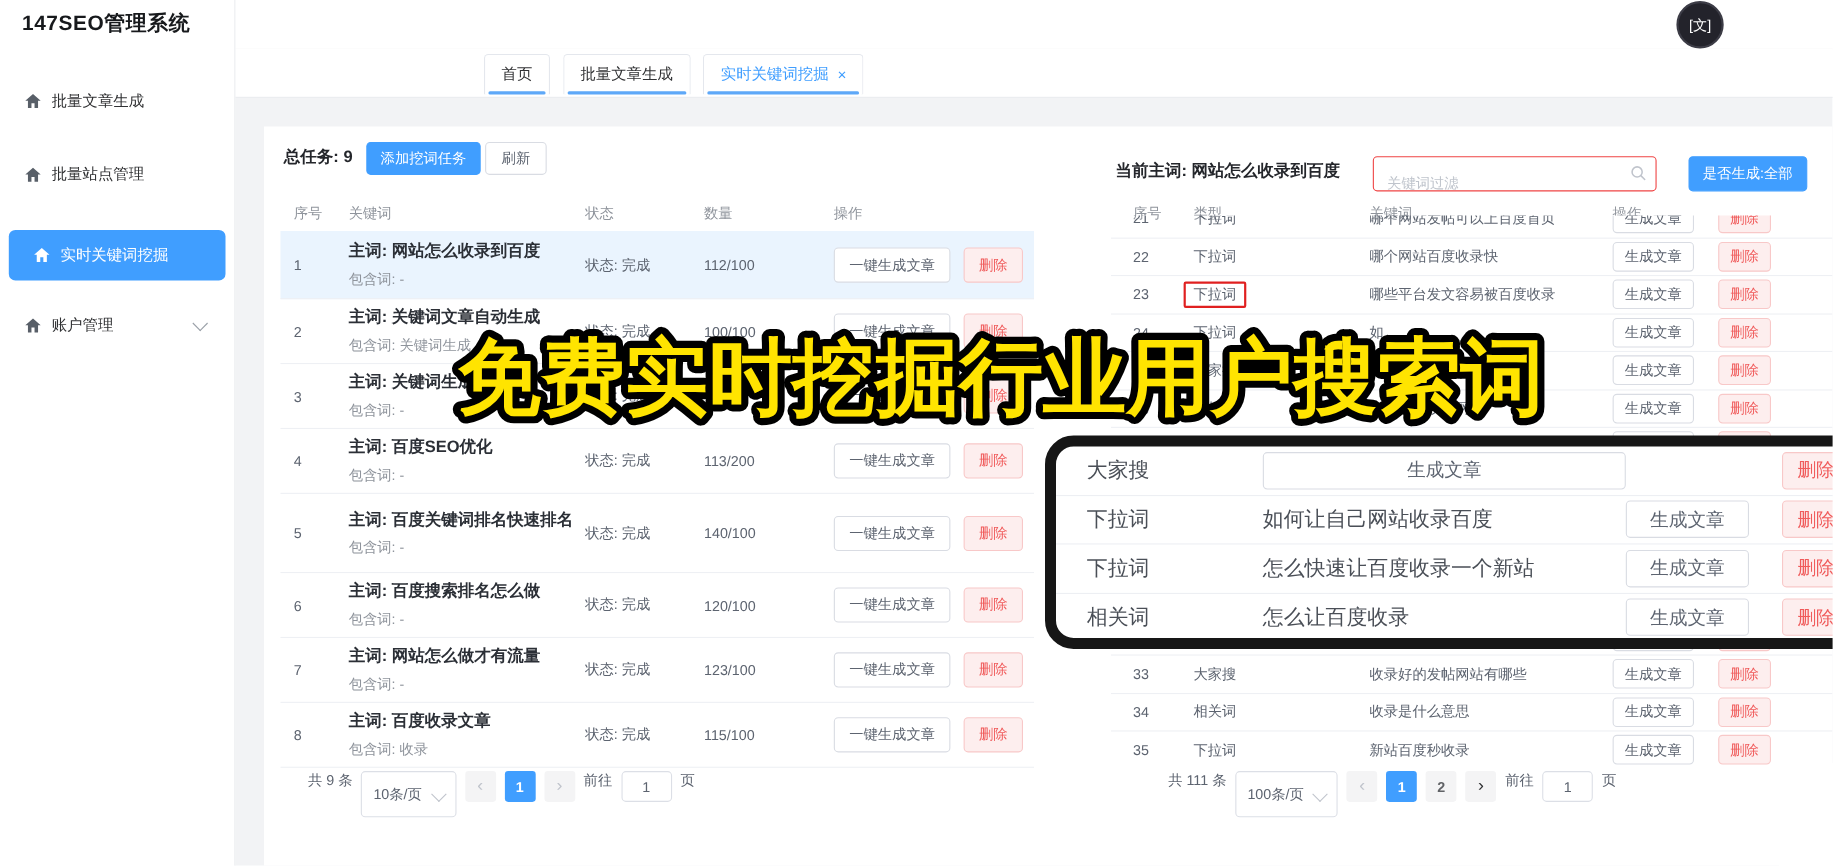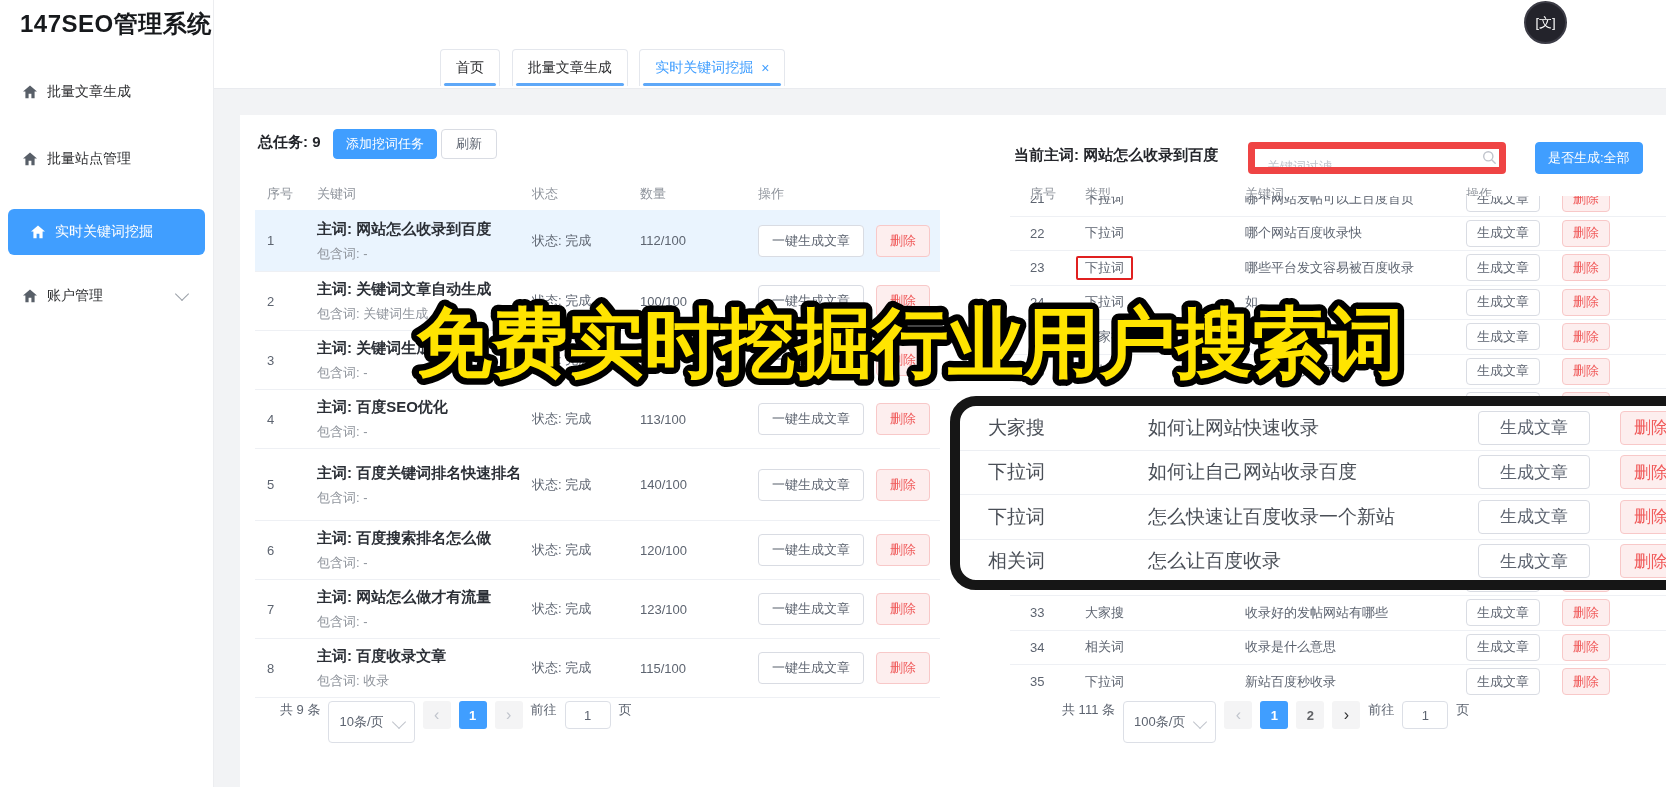--- a/index.html
+++ b/index.html
@@ -7,21 +7,21 @@
     width:1666px;height:787px;position:relative;overflow:hidden;
     background:#ffffff;
     font-family:"Liberation Sans","DejaVu Sans",sans-serif;
     color:#303133;font-size:13px;
     -webkit-font-smoothing:antialiased;
   }
   .abs{position:absolute;}
 
   
   .sidebar{left:0;top:0;width:213px;height:787px;background:#fff;border-right:1px solid #ecedf0;z-index:10;}
-  .logo{left:20px;top:8px;font-size:24px;font-weight:bold;color:#17191c;letter-spacing:.5px;}
+  .logo{left:20px;top:8px;font-size:19px;font-weight:bold;color:#17191c;letter-spacing:.5px;}
   .side-item{left:0;width:213px;height:40px;display:flex;align-items:center;padding-left:22px;box-sizing:border-box;
     font-size:14px;color:#303133;cursor:pointer;}
   .side-item .ic{width:16px;height:16px;margin-right:9px;flex:0 0 auto;display:flex;}
   .side-item.active{left:8px;width:197px;background:#409eff;color:#fff;border-radius:6px;height:46px;}
   .chev-down{width:9px;height:9px;border-right:1.5px solid #9aa0a8;border-bottom:1.5px solid #9aa0a8;
     transform:rotate(45deg);margin-left:auto;margin-right:26px;margin-top:-4px;}
 
   
   .topbar{left:213px;top:0;width:1453px;height:44px;background:#fff;border-bottom:1px solid #f1f2f4;z-index:5;}
   .page-title{left:227px;top:14px;font-size:14px;color:#303133;}
@@ -80,21 +80,21 @@
   .pg-btn.arrow.dark{color:#303133;}
   .pg-btn.on{background:#409eff;color:#fff;}
   .goto-input{width:46px;height:28px;border:1px solid #dcdfe6;border-radius:4px;text-align:center;
     color:#5d6470;font-size:13px;box-sizing:border-box;font-family:inherit;}
   .lp-pager{left:280px;top:701px;}
   .rp-pager{left:1062px;top:701px;}
 
   
   .rp-current{left:1014px;top:146px;font-size:15px;font-weight:bold;color:#24262b;z-index:3;}
   .rp-filter{left:1248px;top:142px;width:258px;height:32px;z-index:3;}
-  .rp-filter input{width:100%;height:100%;box-sizing:border-box;border:7px solid #ef4444;border-radius:4px;
+  .rp-filter input{width:100%;height:100%;box-sizing:border-box;border:1px solid #ef4444;border-radius:4px;
     padding:16px 30px 0 12px;font-size:13px;color:#ef4444;font-family:inherit;outline:none;}
   .rp-filter input::placeholder{color:#bfc4cc;}
   .rp-filter svg{position:absolute;right:9px;top:8px;}
   .rp-genall{left:1535px;top:142px;height:32px;padding:0 12px;z-index:3;}
   .rhead,.rrow{display:grid;grid-template-columns:55px 160px 221px auto;align-items:center;
     padding-left:20px;box-sizing:border-box;}
   .rhead{left:1010px;top:182px;width:656px;height:24px;color:#8f949c;font-size:13px;z-index:3;}
   .rp-rows{left:1010px;top:196px;width:656px;height:503px;overflow:hidden;z-index:3;}
   .rrow{height:34.5px;border-bottom:1px solid #eef0f4;color:#5d6470;font-size:13px;}
   .rrow.clip-top{margin-top:-14px;}
@@ -242,21 +242,21 @@
       </span>
   </div>
 
   <div class="lrow" style="height:59px">
     <span class="num">4</span>
     <span>
         <div class="ttl">主词: 百度SEO优化</div>
           <div class="sub">包含词: -</div>
       </span>
     <span class="st">状态: 完成</span>
-    <span class="qty">113/100</span>
+    <span class="qty">113/200</span>
     <span class="ops">
         <span class="btn btn-plain gen-btn">一键生成文章</span>
     <span class="btn btn-danger del-btn">删除</span>
       </span>
   </div>
 
   <div class="lrow" style="height:72px">
     <span class="num">5</span>
     <span>
         <div class="ttl">主词: 百度关键词排名快速排名</div>
@@ -512,21 +512,20 @@
   <span>页</span>
 </div>
 
 <svg class="abs banner" viewBox="0 0 1020 112">
   <text x="510" y="84" text-anchor="middle" font-size="76" font-weight="bold" fill="#ffe400" stroke="#000000" stroke-width="13" paint-order="stroke" stroke-linejoin="round">免费实时挖掘行业用户搜索词</text>
 </svg>
 
 <div class="abs inset">
   <div class="irow">
     <span>大家搜</span>
-    <span>如何让网站快速收录</span>
     <span class="btn btn-plain igen">生成文章</span>
     <span class="btn btn-danger idel">删除</span>
   </div>
   <div class="irow">
     <span>下拉词</span>
     <span>如何让自己网站收录百度</span>
     <span class="btn btn-plain igen">生成文章</span>
     <span class="btn btn-danger idel">删除</span>
   </div>
   <div class="irow">

